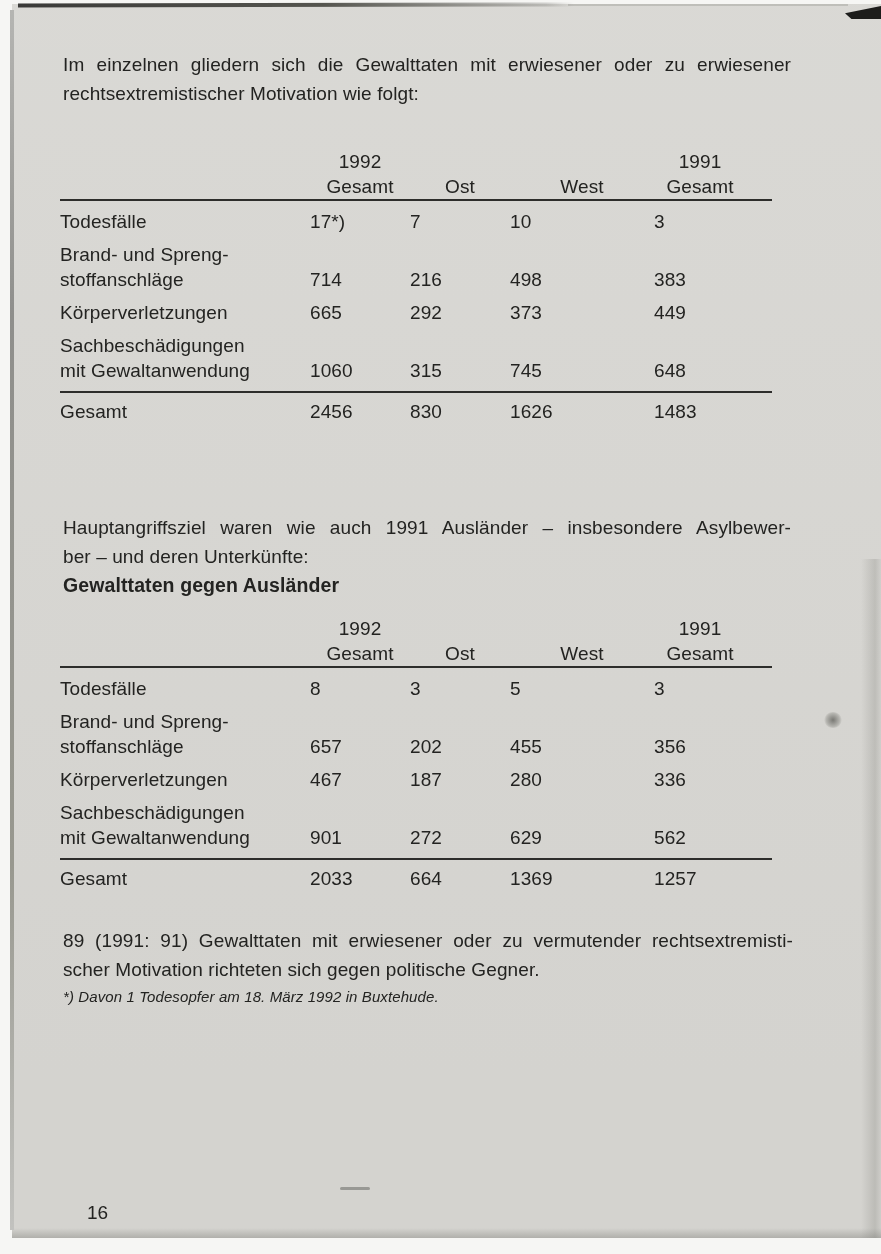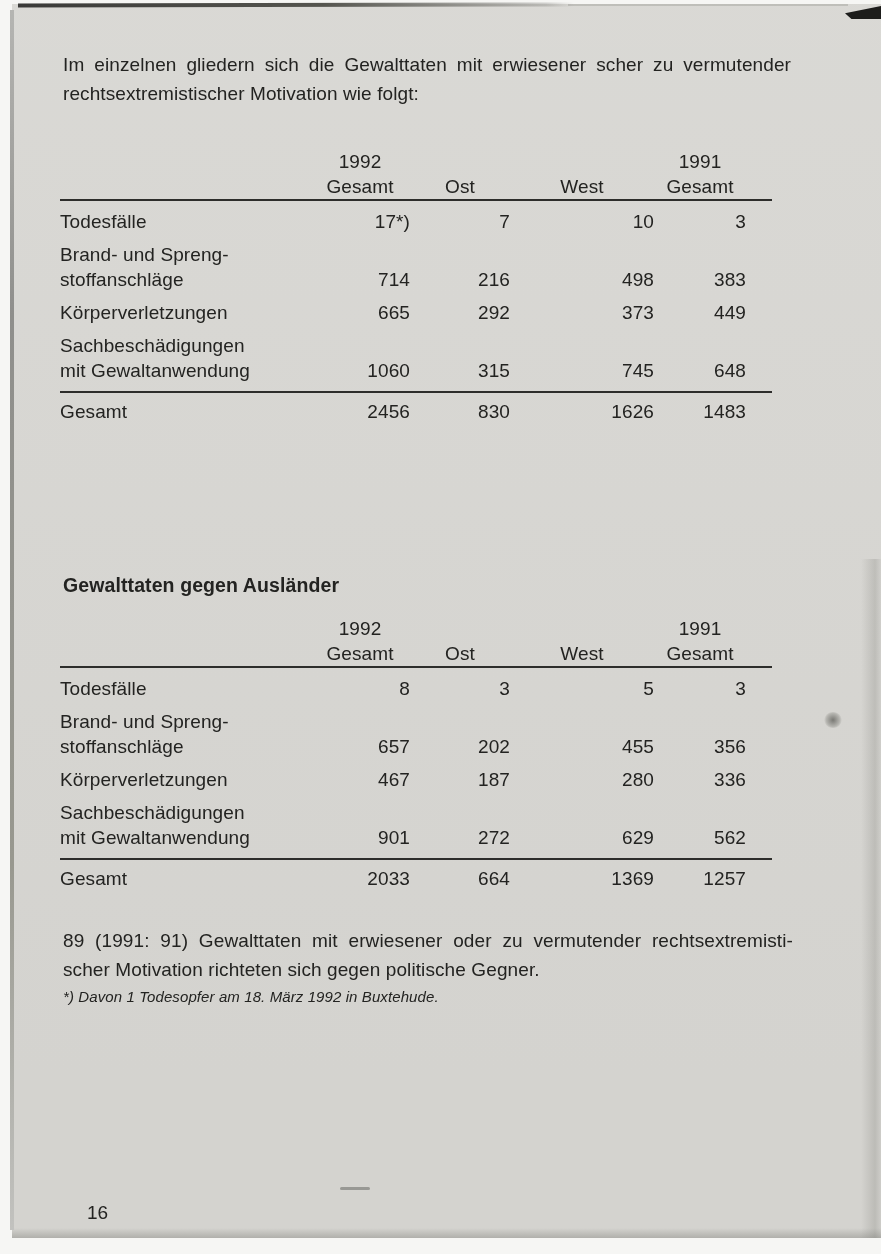--- a/index.html
+++ b/index.html
@@ -96,21 +96,21 @@
     font-size: 19px;
     color: #232321;
   }
   table.stats td {
     padding: 0;
     vertical-align: bottom;
     line-height: 25px;
     letter-spacing: 0.1px;
   }
   table.stats .lbl { text-align: left; margin-left: 34px; }
-  table.stats .val { text-align: right; }
+  table.stats .val { text-align: left; }
   table.stats thead td {
     border-bottom: 2px solid #2d2d2b;
     text-align: center;
     vertical-align: bottom;
   }
   table.stats thead td.lbl { border-bottom: 2px solid #2d2d2b; }
   table.stats thead .two-line span { display: block; }
   table.stats tbody td { padding-top: 8px; }
   table.stats tbody tr.last td { padding-bottom: 8px; }
   table.stats tfoot td {
@@ -127,21 +127,21 @@
   <div class="top-edge-line"></div>
   <div class="top-edge-faint"></div>
   <div class="corner-wedge"></div>
   <div class="dot-artifact"></div>
   <div class="dash-artifact"></div>
   <div class="bottom-edge"></div>
   <div class="right-edge"></div>
   <div class="gutter-line"></div>
 
   <p class="para" style="left:51px; top:27px;">
-    <span class="jline">Im einzelnen gliedern sich die Gewalttaten mit erwiesener scher zu vermutender</span>
+    <span class="jline">Im einzelnen gliedern sich die Gewalttaten mit erwiesener oder zu erwiesener</span>
     <span class="nline">rechtsextremistischer Motivation wie folgt:</span>
   </p>
 
 
   <table class="stats" style="left:48px; top:145px;">
     <colgroup>
       <col style="width:250px">
         <col style="width:100px">
         <col style="width:100px">
       <col style="width:144px">
@@ -203,20 +203,24 @@
         <td class="lbl">Gesamt</td>
         <td class="val">2456</td>
         <td class="val">830</td>
         <td class="val">1626</td>
         <td class="val">1483</td>
         <td></td>
       </tr>
     </tfoot>
   </table>
 
+  <p class="para" style="left:51px; top:490px;">
+    <span class="jline">Hauptangriffsziel waren wie auch 1991 Ausländer – insbesondere Asylbewer-</span>
+    <span class="nline">ber – und deren Unterkünfte:</span>
+  </p>
 
   <div class="heading" style="left:51px; top:570px;">Gewalttaten gegen Ausländer</div>
 
   <table class="stats" style="left:48px; top:612px;">
     <colgroup>
       <col style="width:250px">
         <col style="width:100px">
         <col style="width:100px">
       <col style="width:144px">
         <col style="width:92px">

